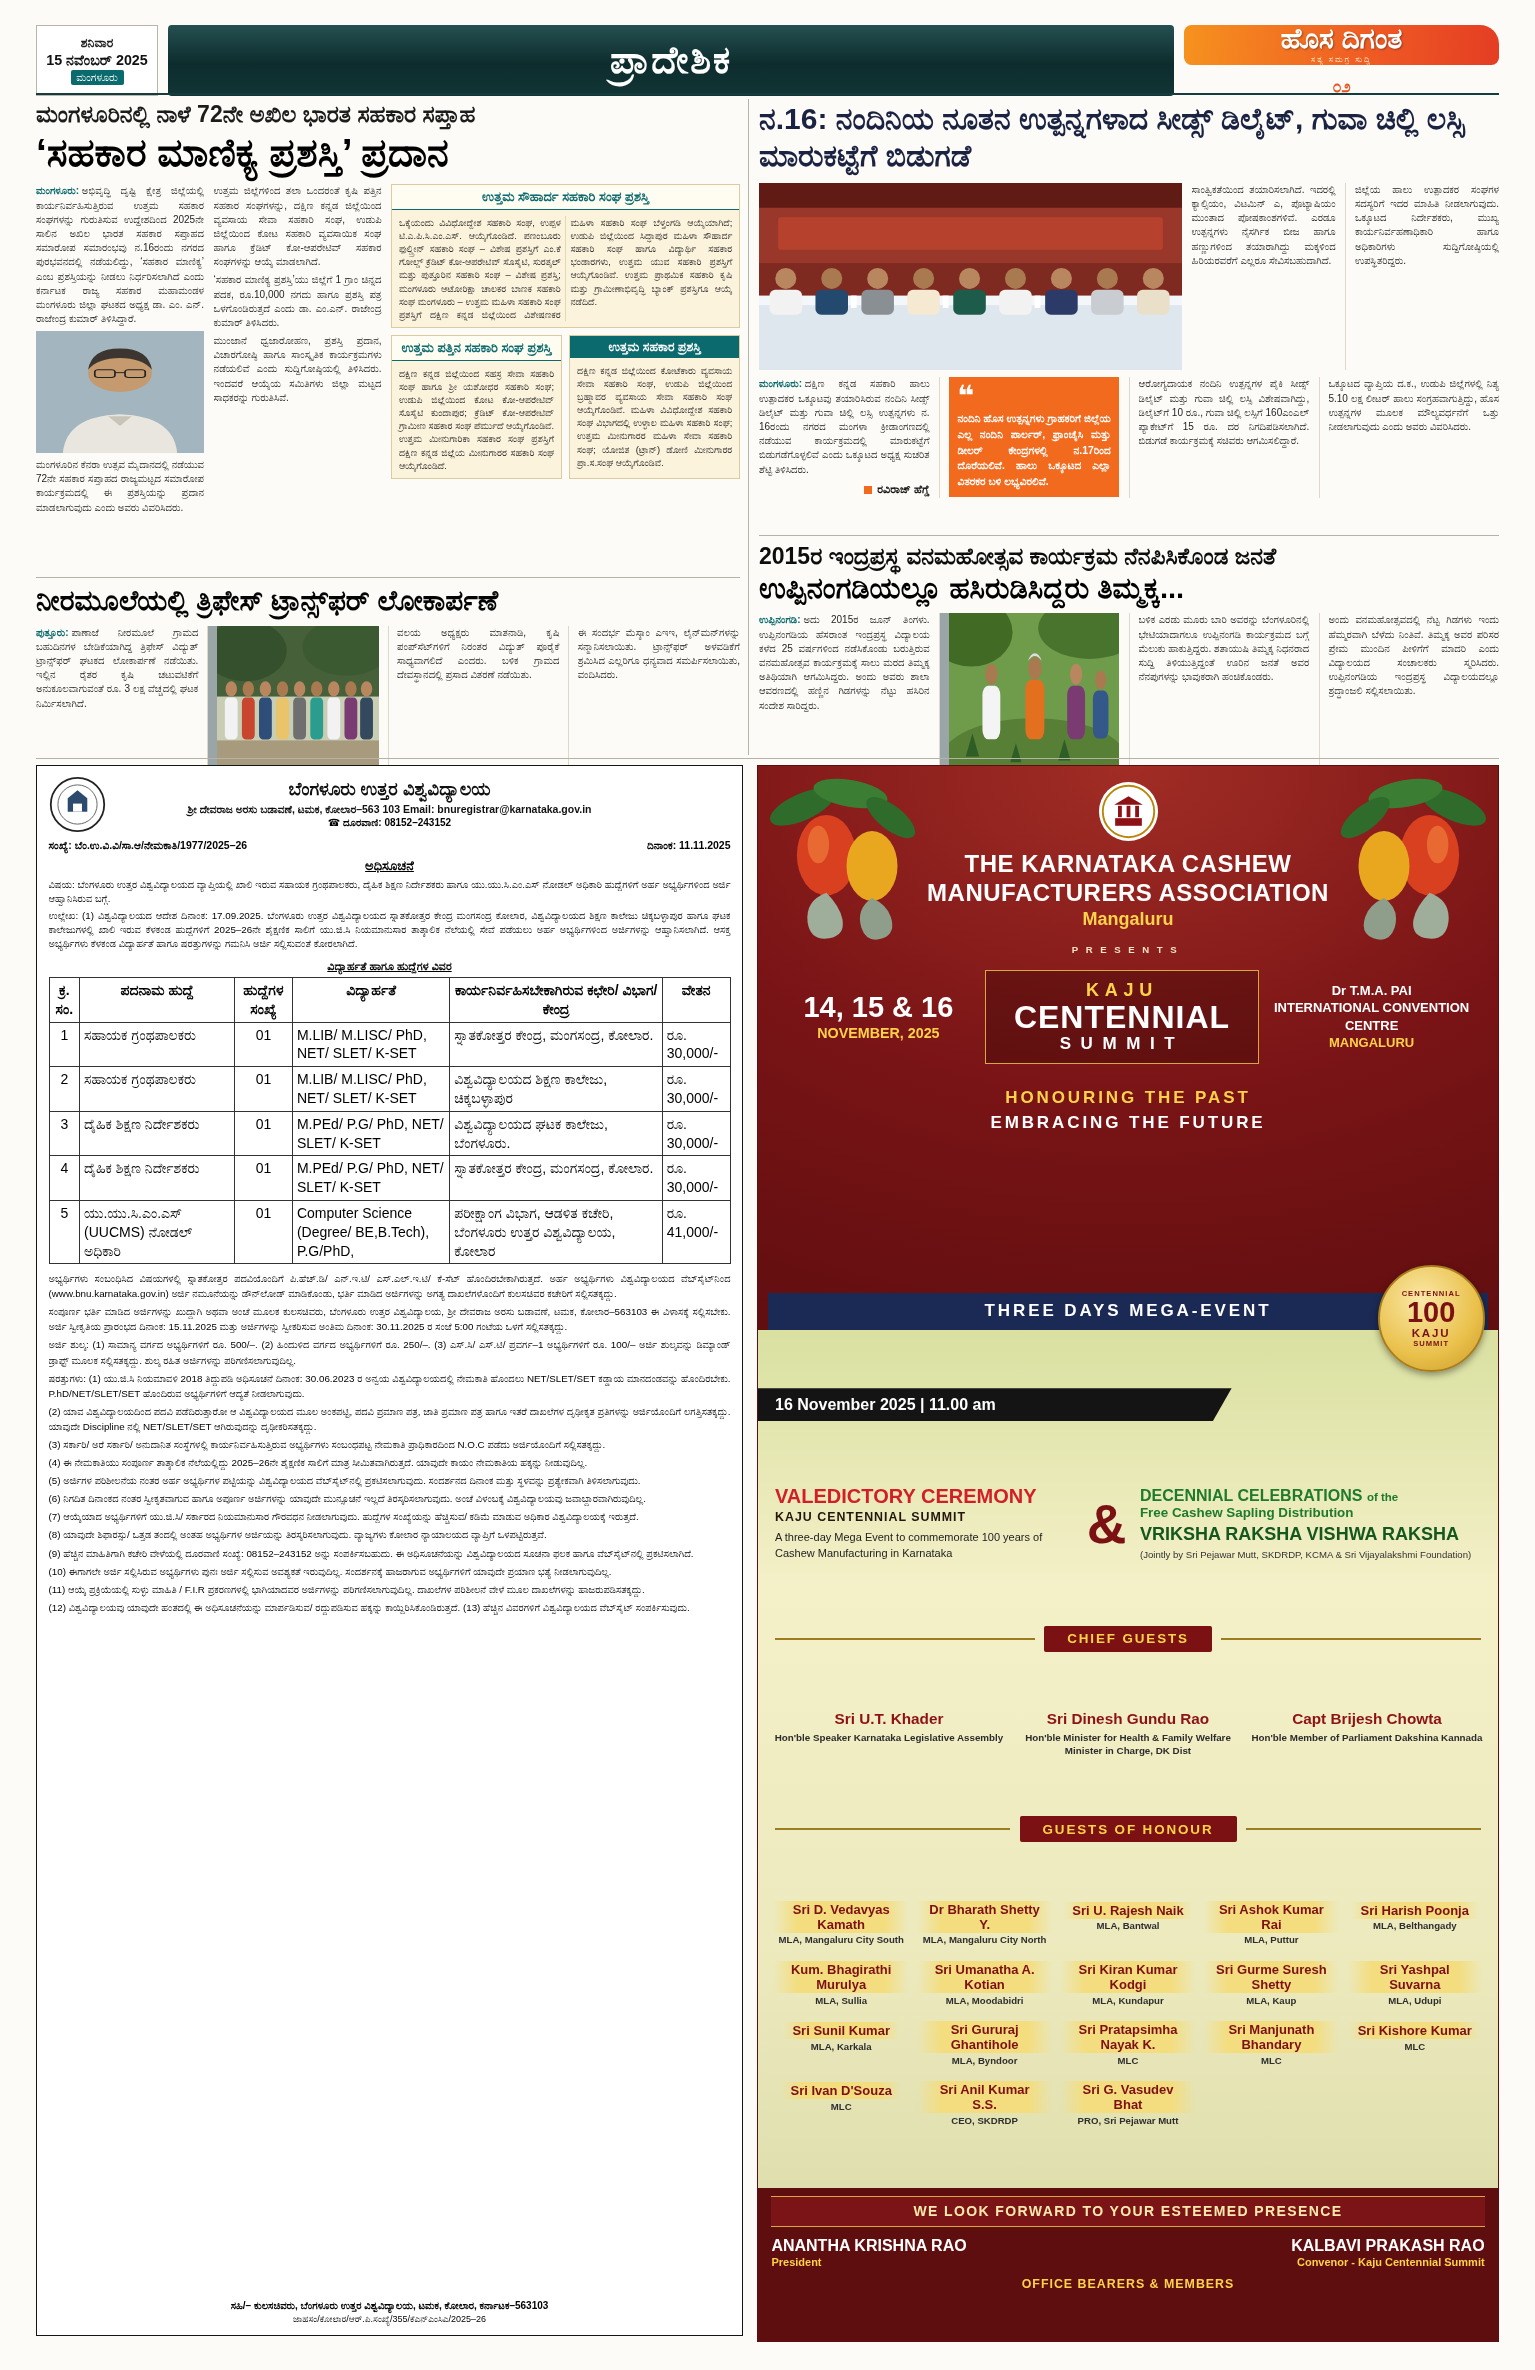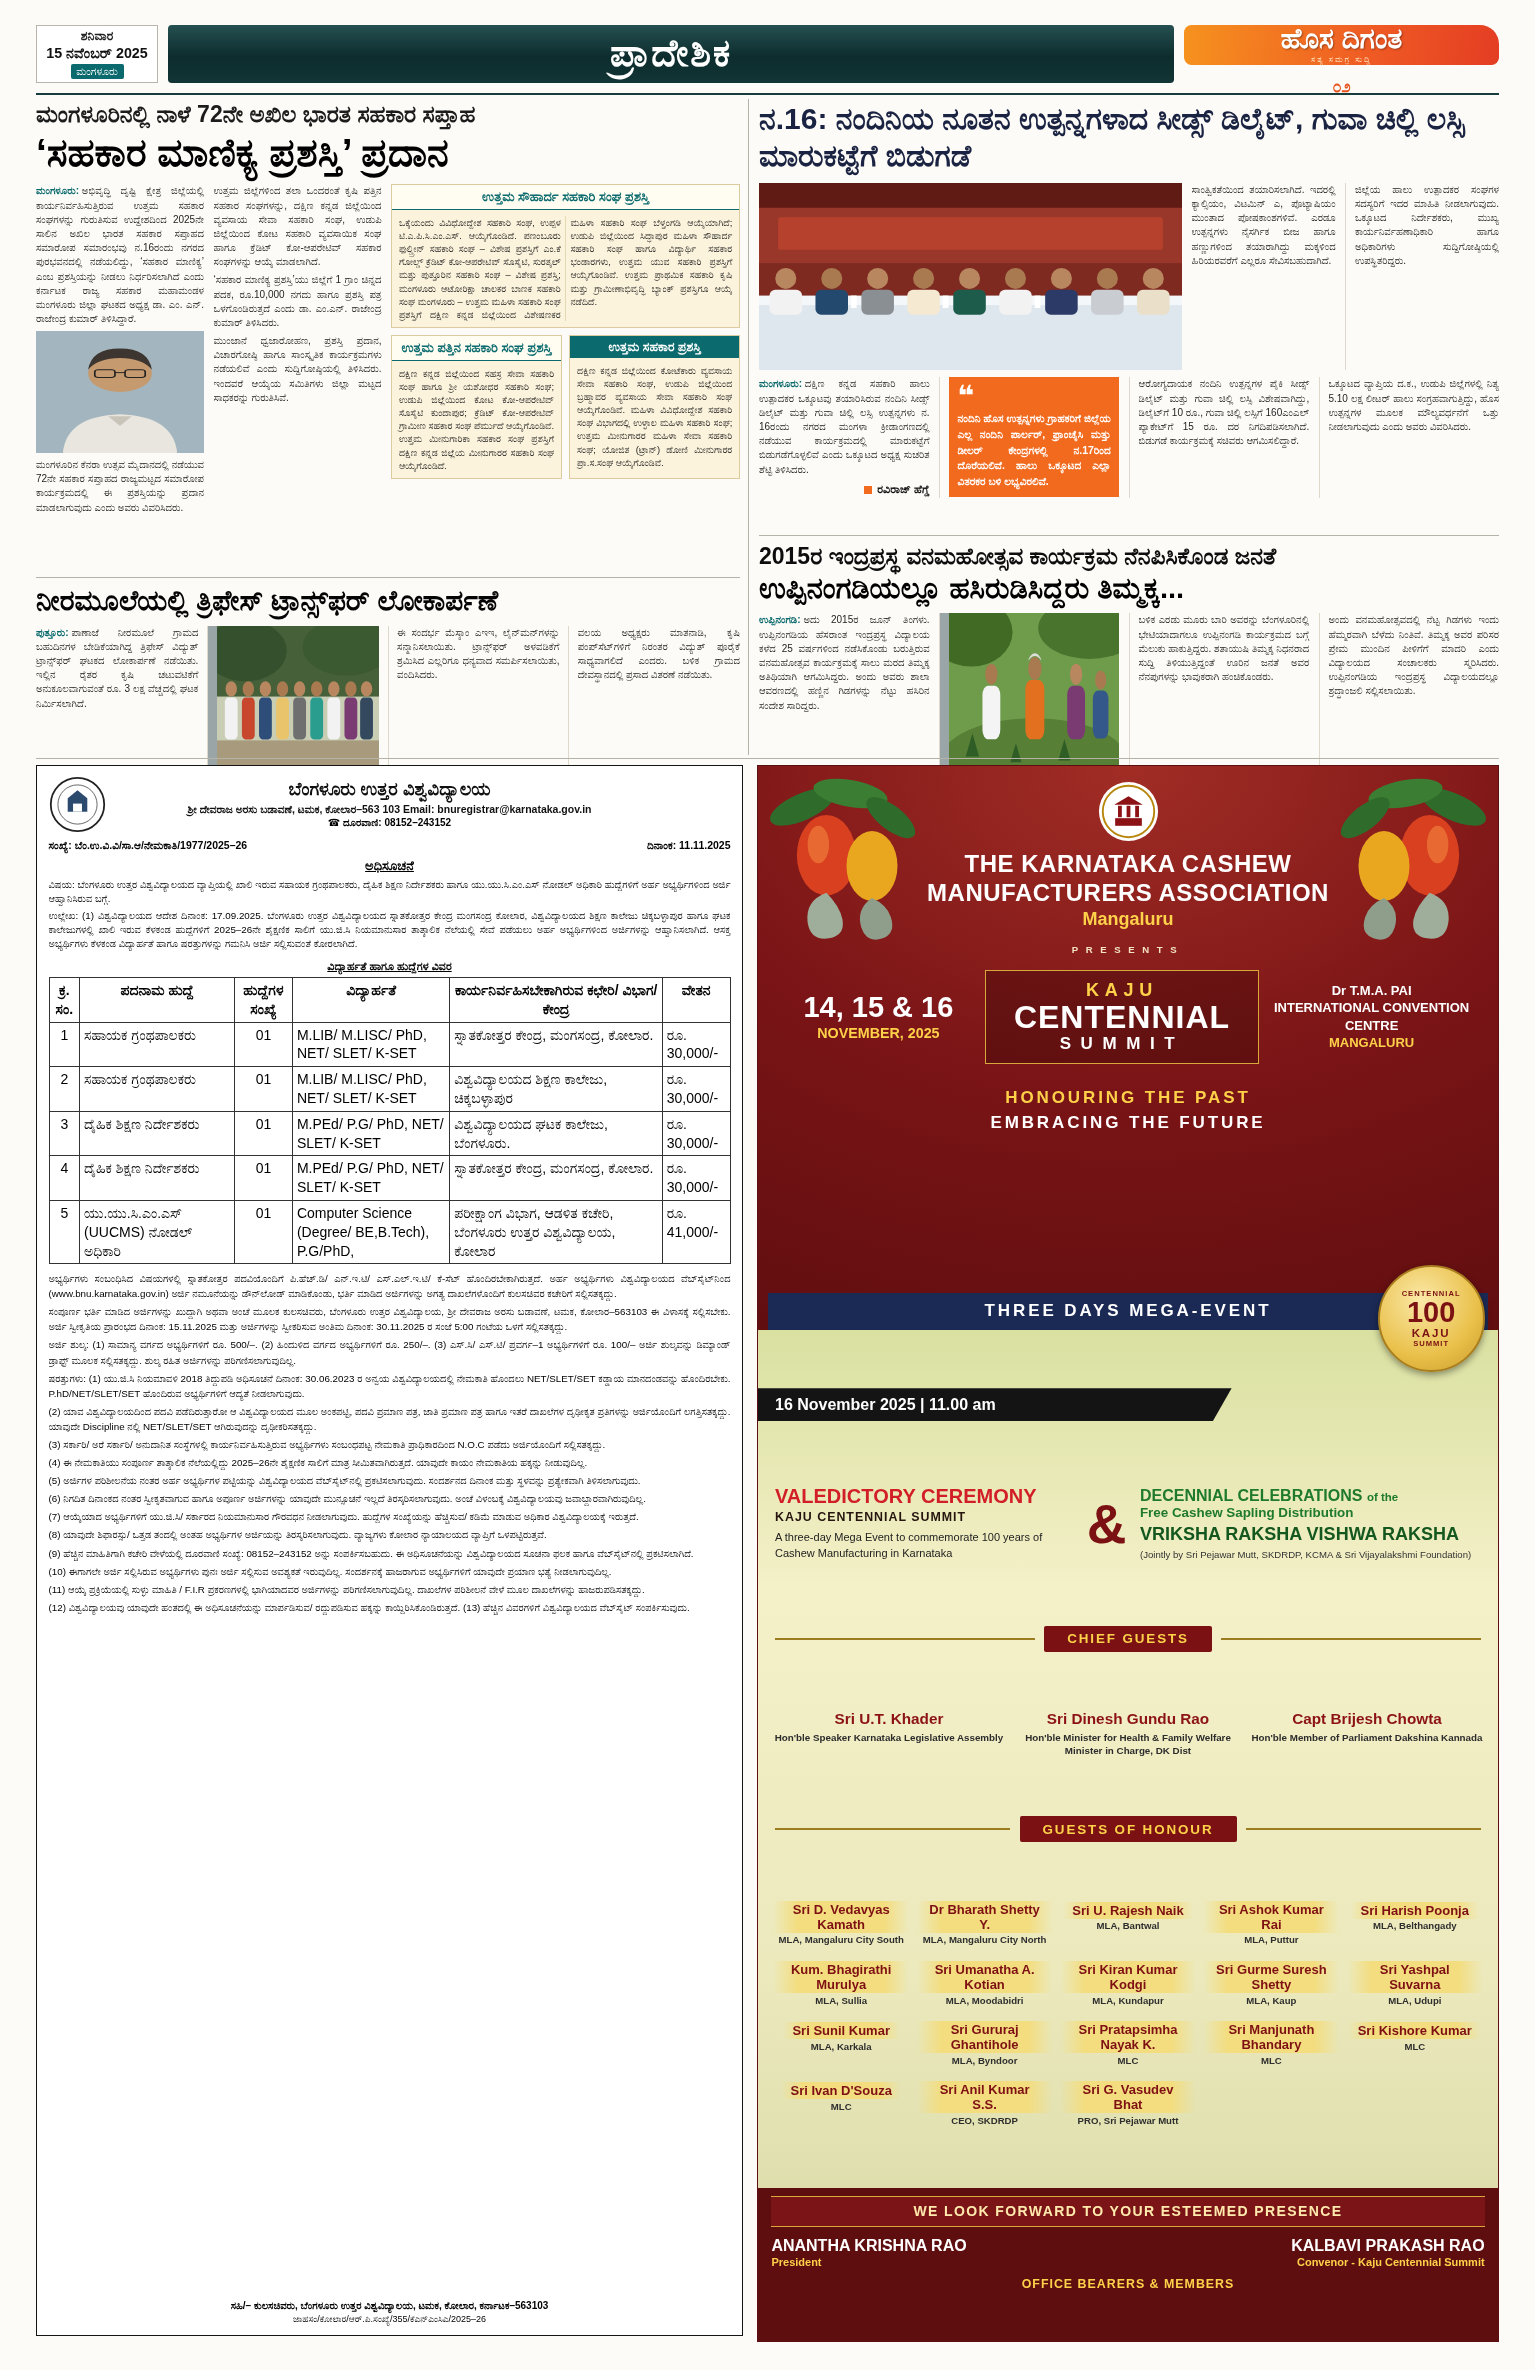--- a/index.html
+++ b/index.html
@@ -4,21 +4,21 @@
 <style>
 *{margin:0;padding:0;box-sizing:border-box}
 html,body{width:1535px;height:2371px}
 body{font-family:"Liberation Sans","DejaVu Sans",sans-serif;background:#e8e6e1;position:relative}
 .page{position:absolute;inset:0;background:#fcfbf7;overflow:hidden}
 .abs{position:absolute}
 .kb{font-size:10px;line-height:1.42;color:#1d1d1d;text-align:justify}
 .kb p{margin-bottom:3.8px}
 .lead{color:#0b6a6d;font-weight:bold;margin-right:2.9px}
 
-.hdr{left:36px;right:36px;top:25px;height:58px;display:flex;align-items:stretch}
+.hdr{left:36px;right:36px;top:25px;height:71px;display:flex;align-items:stretch}
 .datebox{width:122px;border:1px solid #b9b5ad;padding:2.9px 3.8px;text-align:center;display:flex;flex-direction:column;justify-content:center;gap:1.9px;background:#fff}
 .d1{font-size:12.4px;font-weight:bold;color:#222}
 .d2{font-size:14.3px;font-weight:bold;color:#111}
 .d3{font-size:10.5px;background:#0b6a6d;color:#fff;padding:1px 5.7px;border-radius:1.9px;align-self:center}
 .titlebar{flex:1;margin:0 9.6px;background:linear-gradient(180deg,#255051,#0d2c2d 55%,#123536);border-radius:3.8px;display:flex;align-items:center;justify-content:center}
 .titlebar span{color:#fff;font-size:38px;font-weight:800;letter-spacing:1.9px}
 .logocol{width:315px;display:flex;flex-direction:column}
 .logobox{flex:1;background:linear-gradient(95deg,#f6921e,#ef5a24 60%,#e43d23);border-radius:7.6px 19px 7.6px 7.6px;display:flex;flex-direction:column;align-items:center;justify-content:center}
 .logobox .l1{color:#fff;font-size:28px;font-weight:900;text-shadow:1px 1px 1.9px rgba(0,0,0,.35);line-height:1}
 .logobox .l2{color:#ffe9c2;font-size:8.1px;letter-spacing:1.9px;margin-top:1.9px}
@@ -342,22 +342,22 @@
               <rect x="131" y="75" width="18" height="44" rx="5" fill="#2a9d8f"></rect>
             <circle cx="164" cy="66" r="8" fill="#b9875f"></circle>
               <rect x="155" y="75" width="18" height="44" rx="5" fill="#f2f2f2"></rect>
             <circle cx="188" cy="66" r="8" fill="#a97a50"></circle>
               <rect x="179" y="75" width="18" height="44" rx="5" fill="#7a3b73"></rect>
             <circle cx="210" cy="66" r="8" fill="#b9875f"></circle>
               <rect x="201" y="75" width="18" height="44" rx="5" fill="#34495e"></rect>
           </g>
         </svg>
       </div>
+      <div class="kb">ವಲಯ ಅಧ್ಯಕ್ಷರು ಮಾತನಾಡಿ, ಕೃಷಿ ಪಂಪ್‌ಸೆಟ್‌ಗಳಿಗೆ ನಿರಂತರ ವಿದ್ಯುತ್ ಪೂರೈಕೆ ಸಾಧ್ಯವಾಗಲಿದೆ ಎಂದರು. ಬಳಿಕ ಗ್ರಾಮದ ದೇವಸ್ಥಾನದಲ್ಲಿ ಪ್ರಸಾದ ವಿತರಣೆ ನಡೆಯಿತು.</div>
       <div class="kb">ಈ ಸಂದರ್ಭ ಮೆಸ್ಕಾಂ ಎಇಇ, ಲೈನ್‌ಮನ್‌ಗಳನ್ನು ಸನ್ಮಾನಿಸಲಾಯಿತು. ಟ್ರಾನ್ಸ್‌ಫರ್ ಅಳವಡಿಕೆಗೆ ಶ್ರಮಿಸಿದ ಎಲ್ಲರಿಗೂ ಧನ್ಯವಾದ ಸಮರ್ಪಿಸಲಾಯಿತು, ವಂದಿಸಿದರು.</div>
-      <div class="kb">ವಲಯ ಅಧ್ಯಕ್ಷರು ಮಾತನಾಡಿ, ಕೃಷಿ ಪಂಪ್‌ಸೆಟ್‌ಗಳಿಗೆ ನಿರಂತರ ವಿದ್ಯುತ್ ಪೂರೈಕೆ ಸಾಧ್ಯವಾಗಲಿದೆ ಎಂದರು. ಬಳಿಕ ಗ್ರಾಮದ ದೇವಸ್ಥಾನದಲ್ಲಿ ಪ್ರಸಾದ ವಿತರಣೆ ನಡೆಯಿತು.</div>
     </div>
   </div>
 
   <div class="abs vdiv" style="left:748px;top:99px;height:656px"></div>
   <div class="abs hdiv" style="left:759px;top:535px;width:740px"></div>
   <div class="abs hdiv" style="left:36px;top:577px;width:704px"></div>
   <div class="abs hdiv" style="left:36px;top:758px;width:1463px"></div>
 
   <div class="abs uni">
     <div class="uhead">

